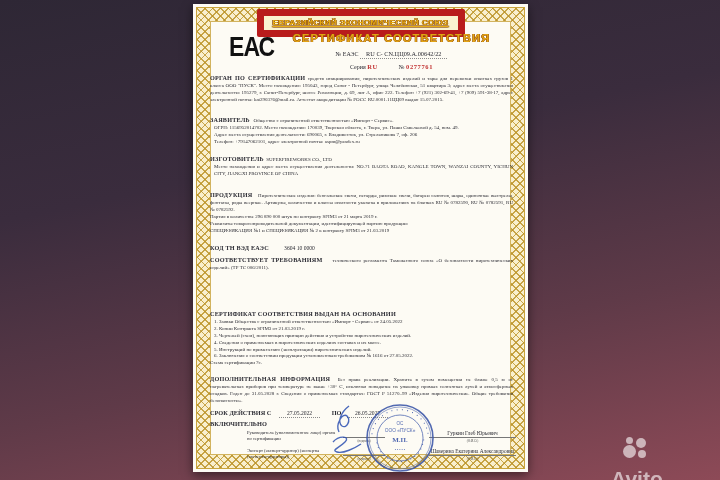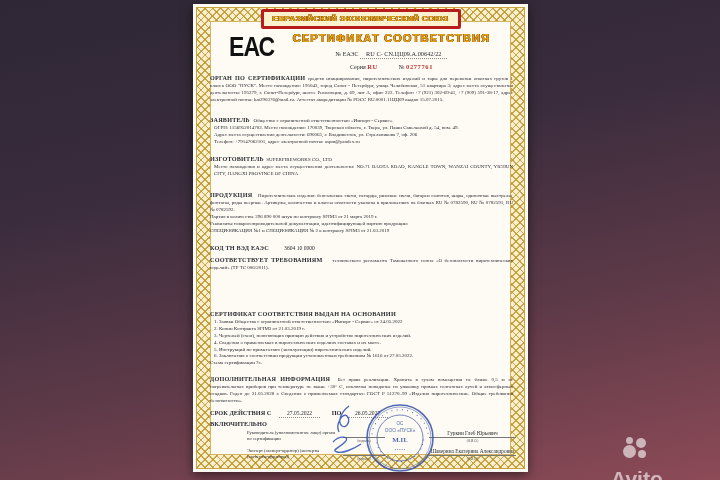--- a/index.html
+++ b/index.html
@@ -23,24 +23,24 @@
   .content{position:absolute;inset:0;font-size:5px;color:#2c2c34;}
   .abs{position:absolute;left:17px;right:15px;}
   p{margin:0;}
   .just{text-align:justify;line-height:6.9px;}
   .lbl{font-size:6.2px;font-weight:bold;letter-spacing:.2px;}
   .ln{line-height:6.9px;}
   .indent{padding-left:4px;}
   
   .banner{
     position:absolute;top:5px;left:50%;transform:translateX(-50%);
-    border:3px solid #b91c1c;border-radius:2px;background:#faf2cf;
+    border:7px solid #b91c1c;border-radius:2px;background:#faf2cf;
     padding:2px 9px 2.5px;white-space:nowrap;
     font-family:"Liberation Sans",sans-serif;font-weight:bold;font-size:8px;letter-spacing:.4px;
-    color:#e8ae15;text-shadow:.4px .4px 0 #8a4a10,-.4px -.4px 0 #8a4a10,.4px -.4px 0 #8a4a10,-.4px .4px 0 #8a4a10;
+    color:#e8ae15;text-shadow:.4px .4px 0 #8a4a10,-.4px -.4px 0 #8a4a10,.4px -.4px 0 #8a4a10,-.4px .4px 0 #8a4a10;text-decoration:underline;
   }
   .eac{
     position:absolute;left:34px;top:30px;font-family:"Liberation Sans",sans-serif;
     font-weight:900;font-size:25px;line-height:25px;color:#111;letter-spacing:-1px;
     transform:scale(.92,1.08);
   }
   .cert-title{
     position:absolute;top:28px;left:70px;right:8px;text-align:center;white-space:nowrap;
     font-family:"Liberation Sans",sans-serif;font-weight:bold;font-size:11px;letter-spacing:1.2px;
     color:#e3a414;text-shadow:.4px .4px 0 #96510e,-.4px -.4px 0 #96510e,.4px -.4px 0 #96510e,-.4px .4px 0 #96510e;

